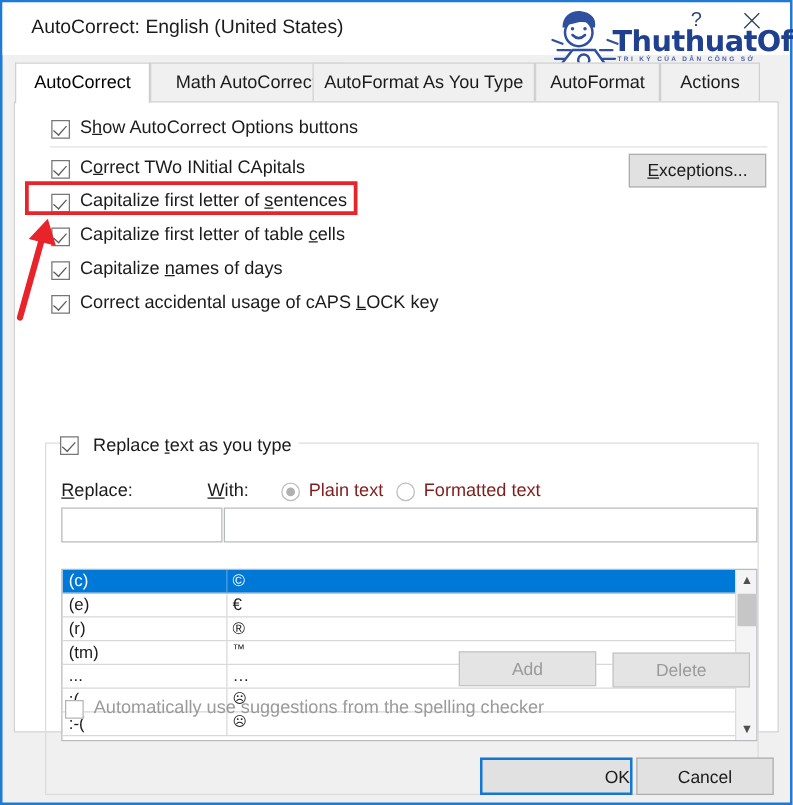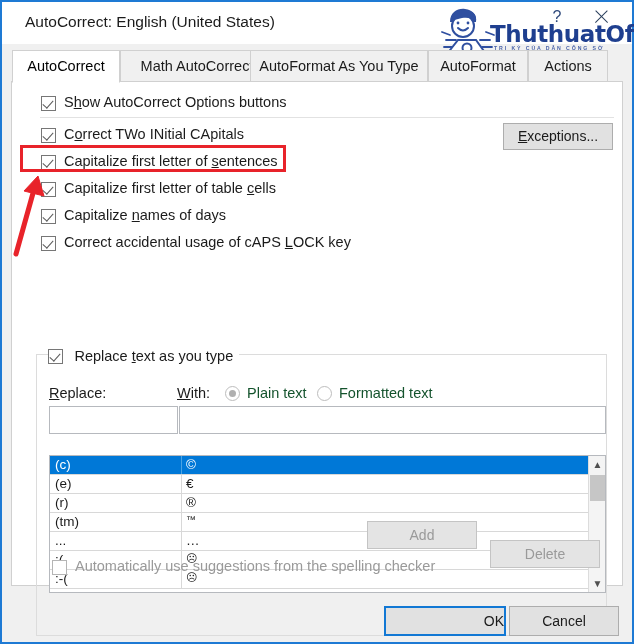--- a/index.html
+++ b/index.html
@@ -212,21 +212,21 @@
     content: "";
     position: absolute;
     left: 3px; top: 3px;
     width: 7px; height: 7px;
     border-radius: 50%;
     background: #b0b0b0;
   }
   .radio-label {
     position: absolute;
     font-size: 14.5px;
-    color: #14532d;
+    color: #7f1d1d;
     white-space: nowrap;
   }
 
   .textinput {
     position: absolute;
     background: #ffffff;
     border: 1px solid #b6b9be;
     font-size: 14px;
     color: #1b1b1b;
     padding: 2px 4px;
@@ -391,21 +391,21 @@
     </div>
 
     <div class="group"></div>
 
     <div class="group-title-cb">
       <span class="cb checked" style="position:relative; display:inline-block; top:3px;"></span>
       <span style="font-size:14.5px; color:#1b1b1b; margin-left:7px;">Replace <u>t</u>ext as you type</span>
     </div>
 
     <div class="field-label" style="left:37px; top:303px;"><u>R</u>eplace:</div>
-    <div class="field-label" style="left:165px; top:303px;"><u>W</u>ith:</div>
+    <div class="field-label" style="left:154px; top:303px;"><u>W</u>ith:</div>
 
     <span class="radio sel" style="left:213px; top:304px;"></span>
     <span class="radio-label" style="left:235px; top:303px;">Plain text</span>
 
     <span class="radio" style="left:305px; top:304px;"></span>
     <span class="radio-label" style="left:327px; top:303px;">Formatted text</span>
 
     <input class="textinput" style="left: 37px; top: 324px; width: 129px; height: 28px;" value="">
     <input class="textinput" style="left: 167px; top: 324px; width: 427px; height: 28px;" value="">
 
@@ -447,21 +447,21 @@
       </div>
 
       <div class="sbar">
         <div class="sb-arrow sb-up">▲</div>
         <div class="sb-thumb"></div>
         <div class="sb-arrow sb-down">▼</div>
       </div>
     </div>
 
     <div class="btn disabled" style="left:355px; top:439px; width:110px; height:28px; line-height:26px;">Add</div>
-    <div class="btn disabled" style="left:478px; top:458px; width:110px; height:28px; line-height:26px;">Delete</div>
+    <div class="btn disabled" style="left:478px; top:440px; width:110px; height:28px; line-height:26px;">Delete</div>
 
     <div class="chk-row" style="left:40px; top:476px;">
       <span class="cb dim"></span>
       <span class="cb-label dim">Automatically use suggestions from the spelling checker</span>
     </div>
   </div>
 
   <div class="btn focus" style="left:382px; top:604px; width:122px; height:30px; line-height:26px;text-align:right;">OK</div>
   <div class="btn" style="left:507px; top:604px; width:110px; height:30px; line-height:28px;">Cancel</div>
 

